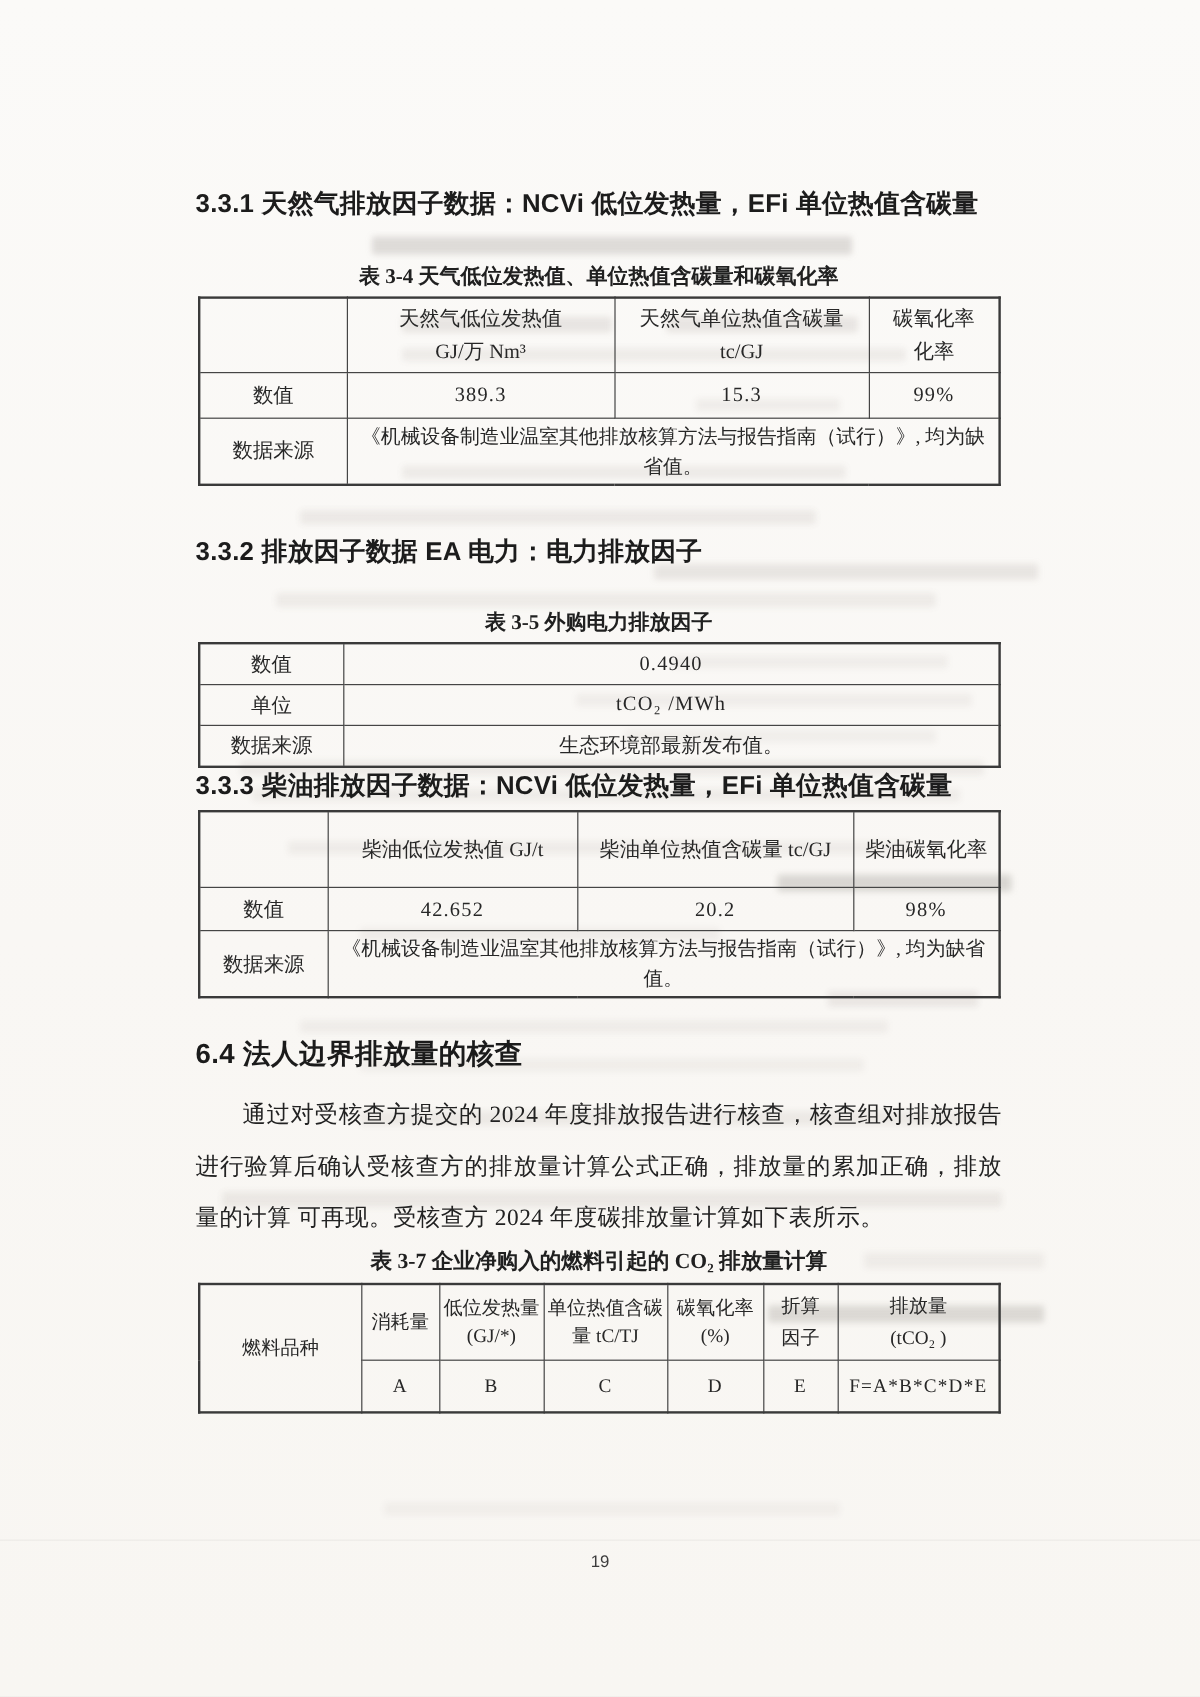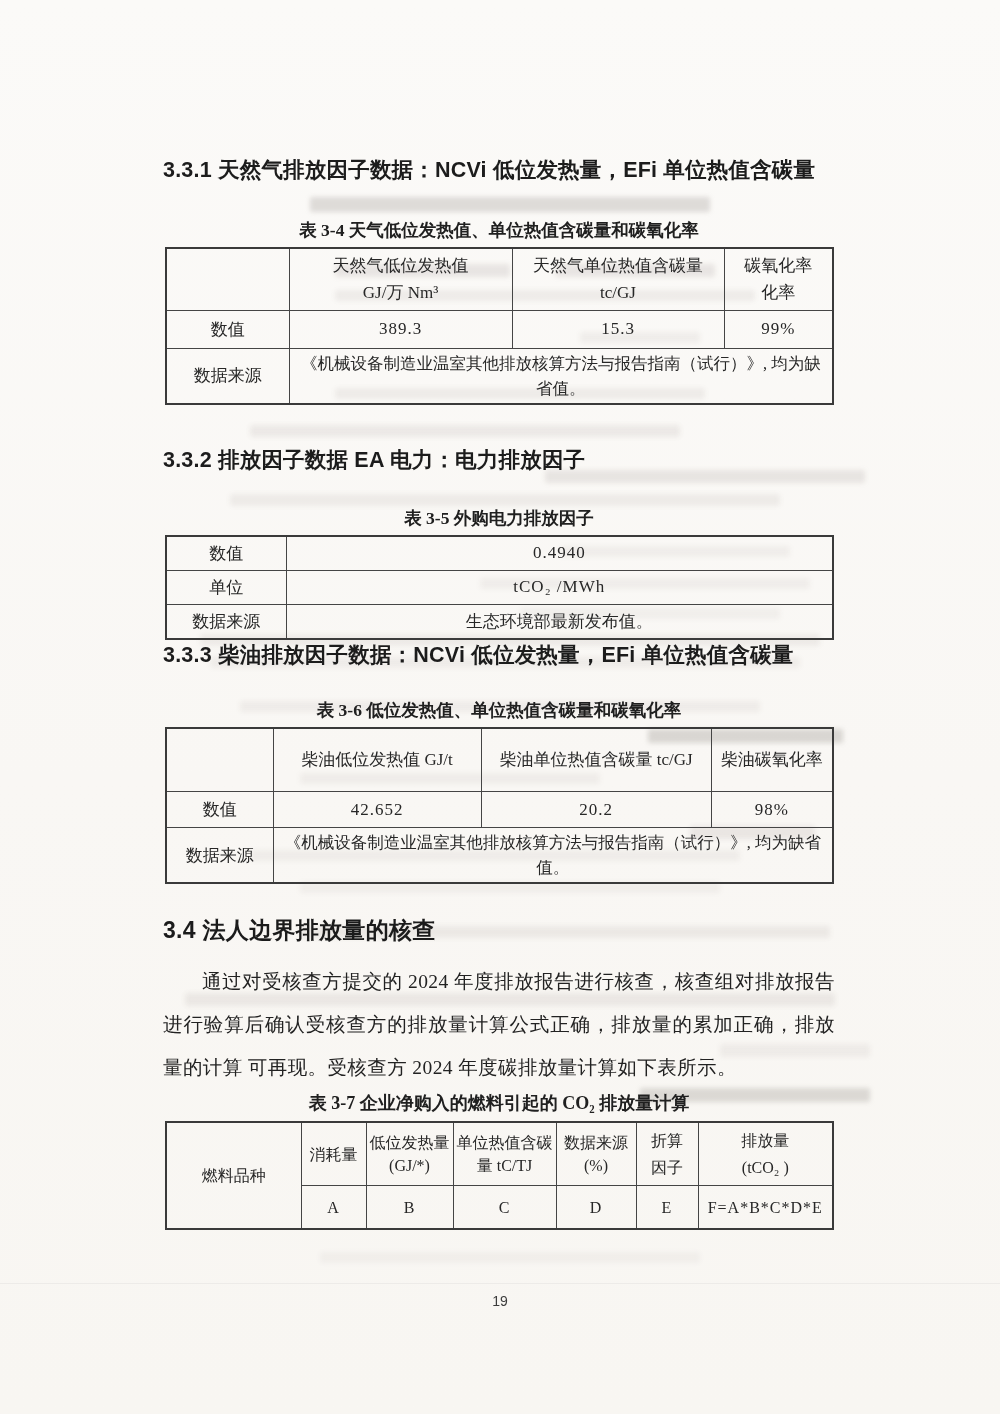--- a/index.html
+++ b/index.html
@@ -202,21 +202,20 @@
         <td class="num">tCO₂ /MWh</td>
       </tr>
       <tr>
         <td>数据来源</td>
         <td>生态环境部最新发布值。</td>
       </tr>
     </tbody>
       </table>
 
     <h3 class="h-sub m-333">3.3.3 柴油排放因子数据：NCVi 低位发热量，EFi 单位热值含碳量</h3>
-    <div class="caption cap36">表 3-6 低位发热值、单位热值含碳量和碳氧化率</div>
     <table class="t36">
       <colgroup>
           <col style="width:107px">
           <col style="width:208px">
           <col style="width:230px">
           <col style="width:122px">
         </colgroup>
       <tbody>
           <tr class="rowhead">
         <td></td>
@@ -230,40 +229,40 @@
         <td class="num">20.2</td>
         <td class="num">98%</td>
       </tr>
       <tr class="rowsrc">
         <td>数据来源</td>
         <td colspan="3" class="srctext">《机械设备制造业温室其他排放核算方法与报告指南（试行）》, 均为缺省值。</td>
       </tr>
     </tbody>
       </table>
 
-    <h2 class="h-sec">3.4 法人边界排放量的核查</h2>
+    <h2 class="h-sec">6.4 法人边界排放量的核查</h2>
     <p class="para">通过对受核查方提交的 2024 年度排放报告进行核查，核查组对排放报告进行验算后确认受核查方的排放量计算公式正确，排放量的累加正确，排放量的计算 可再现。受核查方 2024 年度碳排放量计算如下表所示。</p>
     <div class="caption cap37">表 3-7 企业净购入的燃料引起的 CO₂ 排放量计算</div>
     <table class="t37">
       <colgroup>
           <col style="width:135px">
           <col style="width:65px">
           <col style="width:87px">
           <col style="width:103px">
           <col style="width:80px">
           <col style="width:62px">
           <col style="width:135px">
         </colgroup>
       <tbody>
           <tr class="rowhead">
         <td rowspan="2">燃料品种</td>
         <td>消耗量</td>
         <td>低位发热量(GJ/*)</td>
         <td>单位热值含碳量 tC/TJ</td>
-        <td>数据来源(%)</td>
+        <td>碳氧化率(%)</td>
         <td class="hdr">
           <div>折算</div>
           <div>因子</div>
         </td>
         <td class="hdr">
           <div>排放量</div>
           <div>(tCO₂ )</div>
         </td>
       </tr>
       <tr class="rowsym">

